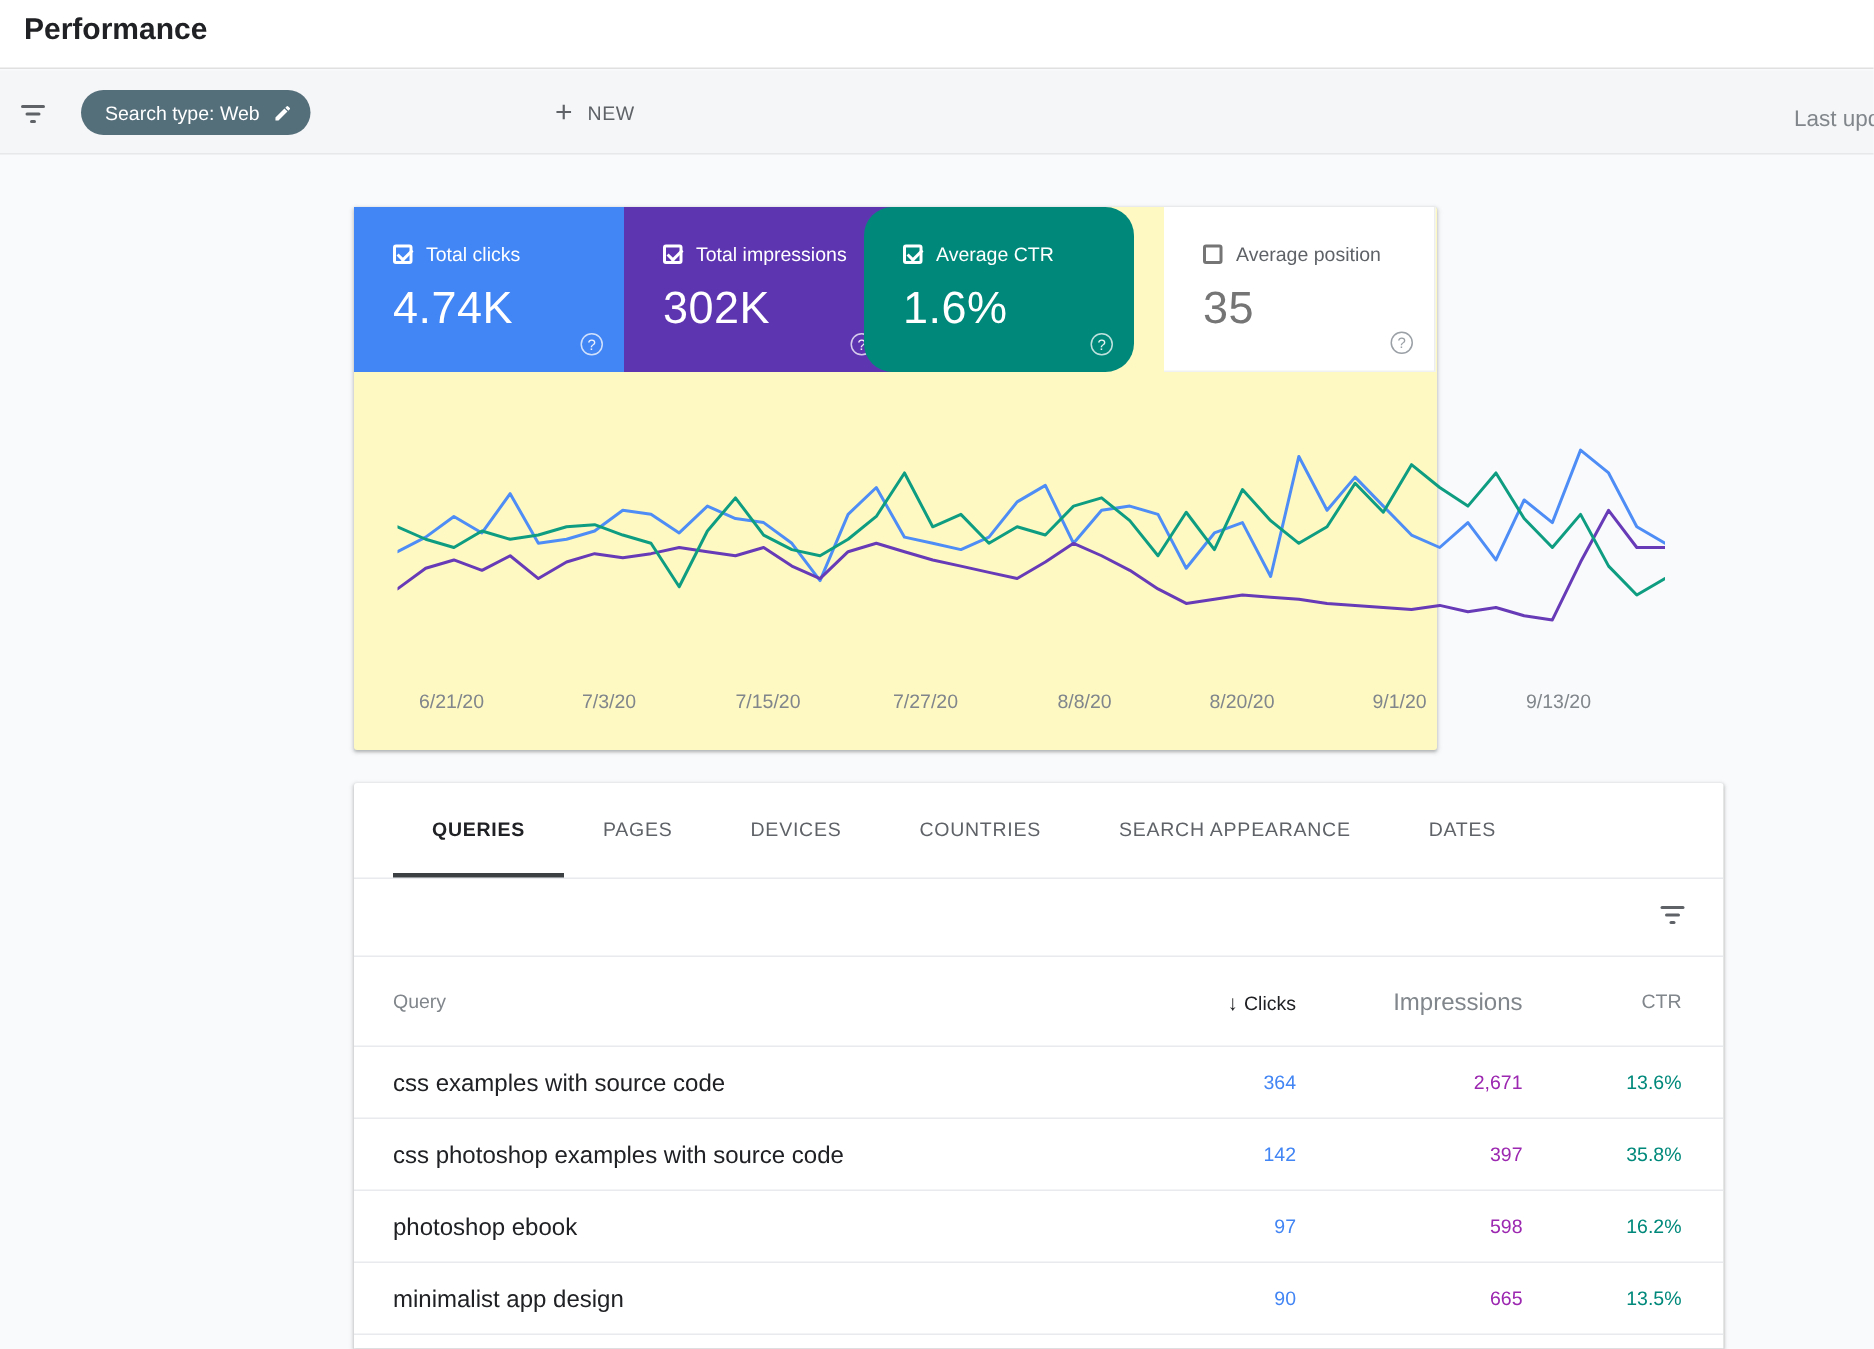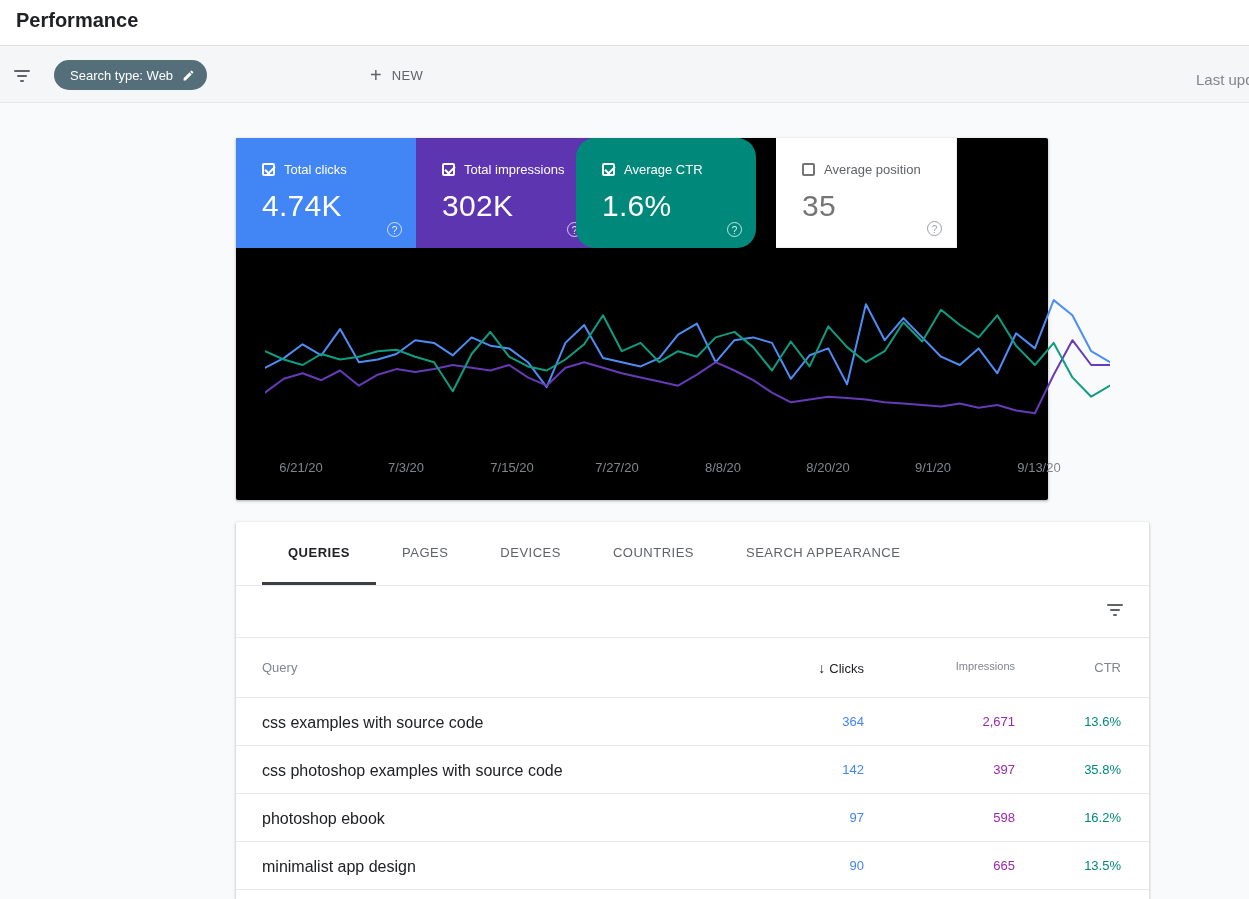--- a/index.html
+++ b/index.html
@@ -23,22 +23,22 @@
     font-size:13px; cursor:pointer; white-space:nowrap; }
   .chip svg { width:13px; height:13px; fill:#ffffff; }
   .chip1 { left:54px; } .chip2 { left:199px; }
   .new-btn { position:absolute; left:370px; top:13px; height:30px; display:inline-flex;
     align-items:center; gap:10px; color:#5f6368; cursor:pointer; }
   .new-btn .plus { font-size:20px; line-height:20px; font-weight:400; }
   .new-btn .lbl { font-size:13px; letter-spacing:.4px; }
   .last-upd { position:absolute; left:1196px; top:71px; font-size:15px; color:#80868b; white-space:nowrap; z-index:6; }
 
   
-  .chart-card { position:absolute; left:236px; top:138px; width:812px; height:362px;
-    background:#000000; border-radius:2px;
+  .chart-card { position:absolute; left:236px; top:138px; width:722px; height:362px;
+    background:#fef9c3; border-radius:2px;
     box-shadow:0 1px 2px rgba(60,64,67,.28), 0 1px 3px 1px rgba(60,64,67,.12); }
   .metric-tile { position:absolute; top:0; width:180px; height:110px; padding:24px 0 0 26px; cursor:pointer; }
   .tile-0 { left:0; } .tile-1 { left:180px; } .tile-2 { left:340px;border-radius:19px; }
   .tile-3 { left:540px; width:181px; border-right:1px solid #ebedef; border-bottom:1px solid #f0f1f2; }
   .tile-head { display:flex; align-items:center; gap:9px; font-size:13px; }
   .cb { width:13px; height:13px; border:2px solid #fff; border-radius:2px; position:relative; flex:0 0 auto; }
   .cb.checked::after { content:""; position:absolute; left:1px; top:1px; width:8px; height:4px;
     border-left:2px solid #fff; border-bottom:2px solid #fff; transform:rotate(-45deg); }
   .metric-tile.plain .cb { border-color:#757575; }
   .tile-value { margin-top:12px; font-size:30px; letter-spacing:.3px; }
@@ -62,21 +62,21 @@
   .tab { display:flex; align-items:center; padding:0 26px; font-size:13px; letter-spacing:.5px;
     color:#5f6368; cursor:pointer; border-bottom:3px solid transparent; }
   .tab.active { color:#202124; font-weight:700; border-bottom-color:#3c4043; }
   .table-toolbar { position:relative; height:52px; border-bottom:1px solid #e8eaed; }
   .toolbar-filter-icon { position:absolute; right:26px; top:18px; cursor:pointer; }
   .thead { position:relative; height:60px; border-bottom:1px solid #e8eaed; }
   .th-query { position:absolute; left:26px; top:22px; font-size:13px; color:#80868b; }
   .th-clicks { position:absolute; right:285px; top:22px; font-size:13px; color:#202124;
     display:flex; align-items:center; gap:4px; cursor:pointer; }
   .sort-arrow { font-size:14px; color:#202124; }
-  .th-impr { position:absolute; right:134px; top:22px; font-size:11px; color:#80868b; cursor:pointer; }
+  .th-impr { position:absolute; right:134px; top:22px; font-size:16px; color:#80868b; cursor:pointer; }
   .th-ctr { position:absolute; right:28px; top:22px; font-size:13px; color:#80868b; cursor:pointer; }
   .trow { position:relative; height:48px; border-bottom:1px solid #e8eaed; }
   .td-query { position:absolute; left:26px; top:16px; font-size:16px; color:#202124; }
   .td-clicks { position:absolute; right:285px; top:16px; font-size:13px; }
   .td-impr { position:absolute; right:134px; top:16px; font-size:13px; }
   .td-ctr { position:absolute; right:28px; top:16px; font-size:13px; }
 </style>
 </head>
 <body>
 
@@ -164,20 +164,21 @@
 </div>
 
 <div class="table-card">
 
   <div class="tabs">
     <div class="tab active">QUERIES</div>
     <div class="tab">PAGES</div>
     <div class="tab">DEVICES</div>
     <div class="tab">COUNTRIES</div>
     <div class="tab">SEARCH APPEARANCE</div>
+    <div class="tab">DATES</div>
   </div>
 
   <div class="table-toolbar">
     <span class="flt toolbar-filter-icon">
         <i></i>
         <i></i>
         <i></i>
       </span>
   </div>
 

